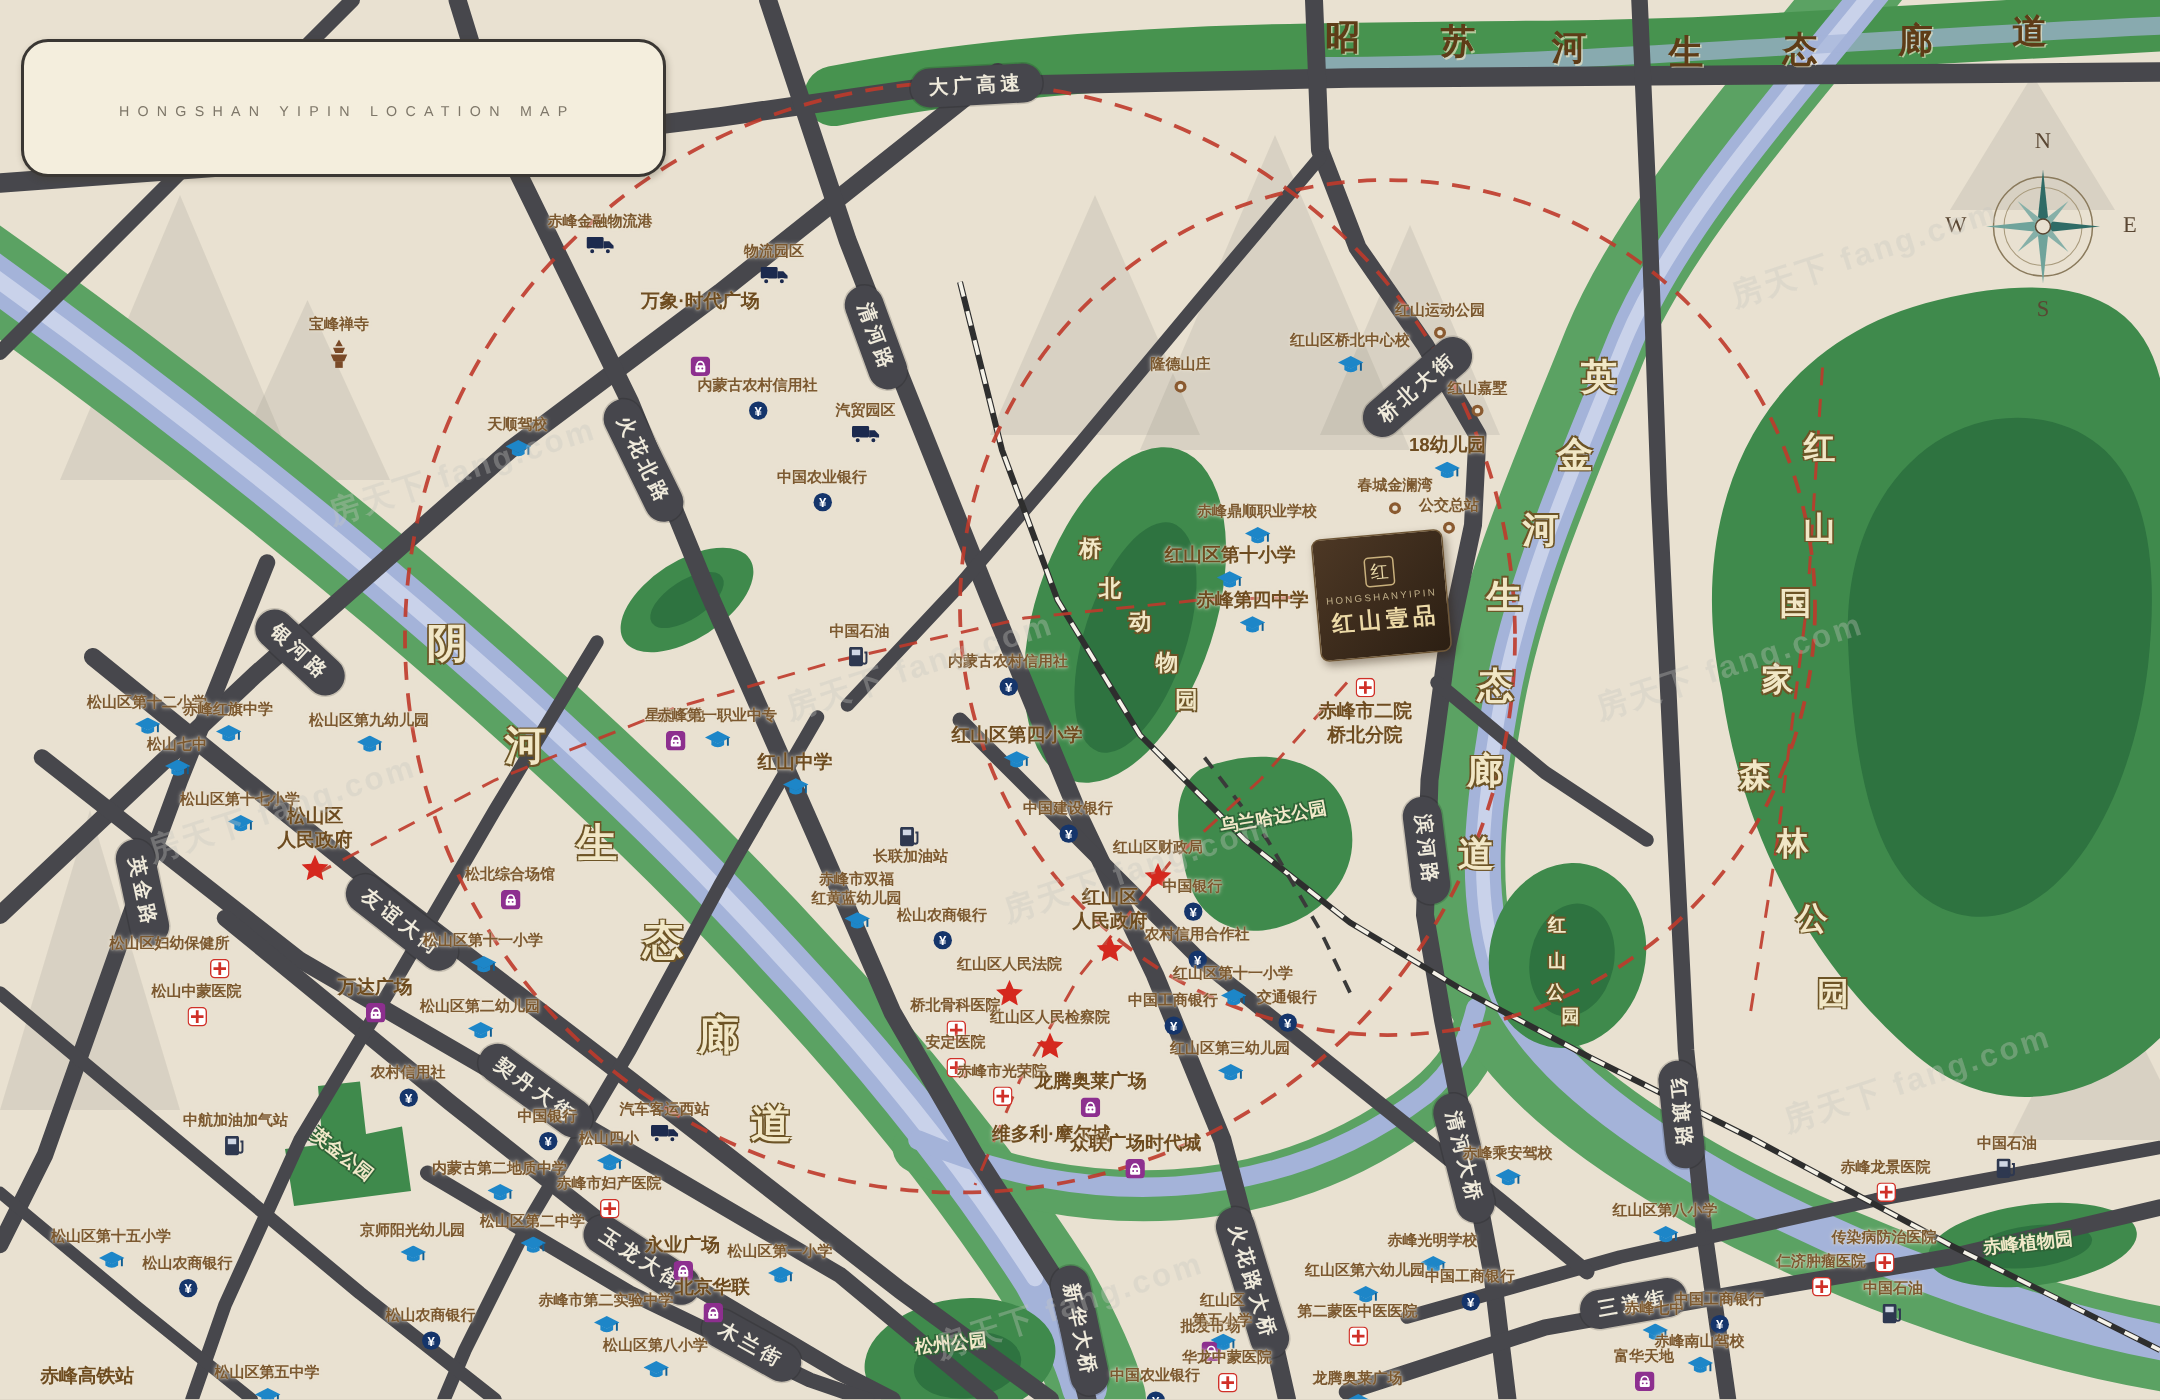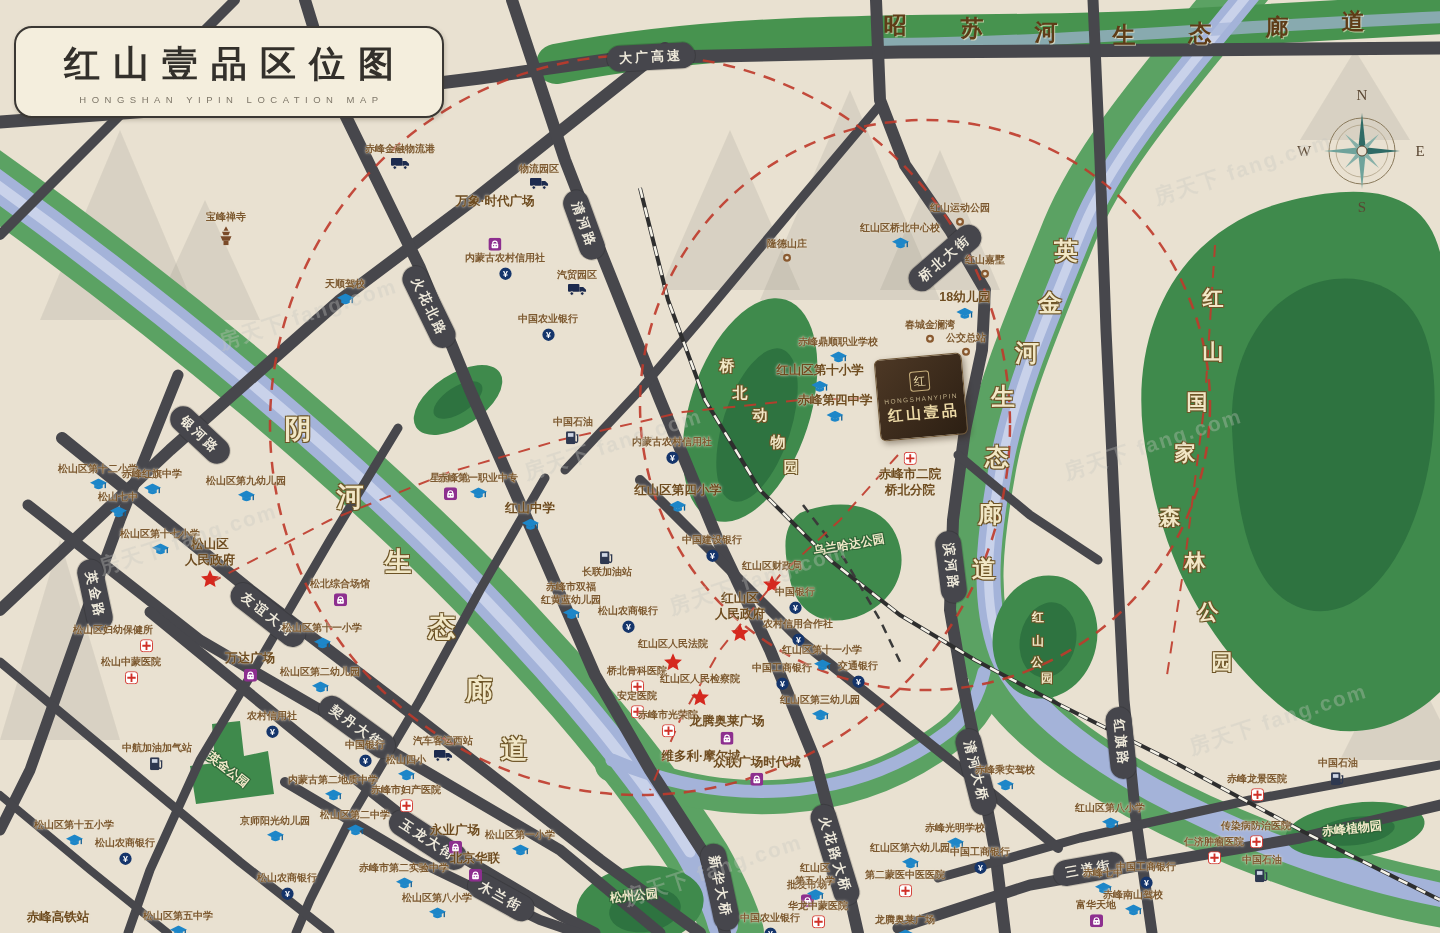--- a/index.html
+++ b/index.html
@@ -167,21 +167,20 @@
       </g>
       <circle cx="50" cy="50" r="5" fill="#e9e1d1" stroke="#5a4733" stroke-width="1"></circle>
     </svg>
     <span class="cdir" style="left:50px;top:-6px;">N</span>
     <span class="cdir" style="left:108px;top:50px;">E</span>
     <span class="cdir" style="left:50px;top:106px;">S</span>
     <span class="cdir" style="left:-8px;top:50px;">W</span>
   </div>
 
   <div id="titlebox">
-    <div id="title-cn">红山壹品区位图</div>
     <div id="title-en">HONGSHAN YIPIN LOCATION MAP</div>
   </div>
 <div class="pill" style="left: 651px; top: 57px; transform: translate(-50%, -50%) rotate(-3deg);">大广高速</div>
     <div class="pill" style="left: 584px; top: 225px; transform: translate(-50%, -50%) rotate(70deg);">清河路</div>
     <div class="pill" style="left: 429px; top: 307px; transform: translate(-50%, -50%) rotate(64deg);">火花北路</div>
     <div class="pill" style="left: 200px; top: 435px; transform: translate(-50%, -50%) rotate(43deg);">银河路</div>
     <div class="pill" style="left: 95px; top: 595px; transform: translate(-50%, -50%) rotate(78deg);">英金路</div>
     <div class="pill" style="left: 268px; top: 615px; transform: translate(-50%, -50%) rotate(38deg);">友谊大街</div>
     <div class="pill" style="left: 357px; top: 727px; transform: translate(-50%, -50%) rotate(36deg);">契丹大街</div>
     <div class="pill" style="left: 428px; top: 840px; transform: translate(-50%, -50%) rotate(33deg);">玉龙大街</div>
@@ -236,30 +235,30 @@
     <div class="parklbl" style="left: 1352px; top: 829px; font-size: 12px; transform: translate(-50%, -50%) rotate(-6deg);">赤峰植物园</div>
     <div class="poi" style="left: 400px; top: 156px;">
       <div class="lbl">赤峰金融物流港</div>
       <span class="ic"><svg width="19" height="12" viewBox="0 0 20 12">
           <rect width="12" height="8" rx="1" fill="#1c2a4e"></rect>
           <path d="M12,3 h4 l3,3 v2 h-7 z" fill="#1c2a4e"></path>
           <circle cx="4" cy="10" r="1.9" fill="#1c2a4e" stroke="#e9e1d1"></circle>
           <circle cx="15" cy="10" r="1.9" fill="#1c2a4e" stroke="#e9e1d1"></circle>
         </svg></span>
     </div>
-    <div class="poi" style="left: 539px; top: 176px;">
+    <div class="poi" style="left: 516px; top: 176px;">
       <div class="lbl">物流园区</div>
       <span class="ic"><svg width="19" height="12" viewBox="0 0 20 12">
           <rect width="12" height="8" rx="1" fill="#1c2a4e"></rect>
           <path d="M12,3 h4 l3,3 v2 h-7 z" fill="#1c2a4e"></path>
           <circle cx="4" cy="10" r="1.9" fill="#1c2a4e" stroke="#e9e1d1"></circle>
           <circle cx="15" cy="10" r="1.9" fill="#1c2a4e" stroke="#e9e1d1"></circle>
         </svg></span>
     </div>
-    <div class="poi big" style="left: 495px; top: 222px; gap: 28px;">
+    <div class="poi big" style="left: 467px; top: 222px; gap: 28px;">
       <div class="lbl">万象·时代广场</div>
       <span class="ic"><svg width="13" height="13" viewBox="0 0 14 14">
           <rect width="14" height="14" rx="3" fill="#8d2f8f"></rect>
           <path d="M4.5,6.5 a2.5,2.8 0 0 1 5,0" stroke="#fff" stroke-width="1.2" fill="none"></path>
           <rect x="3.4" y="6.3" width="7.2" height="5" rx="1" fill="#fff"></rect>
           <circle cx="5.6" cy="8.6" r=".7" fill="#8d2f8f"></circle>
           <circle cx="8.4" cy="8.6" r=".7" fill="#8d2f8f"></circle>
         </svg></span>
     </div>
     <div class="poi" style="left: 505px; top: 266px;">

